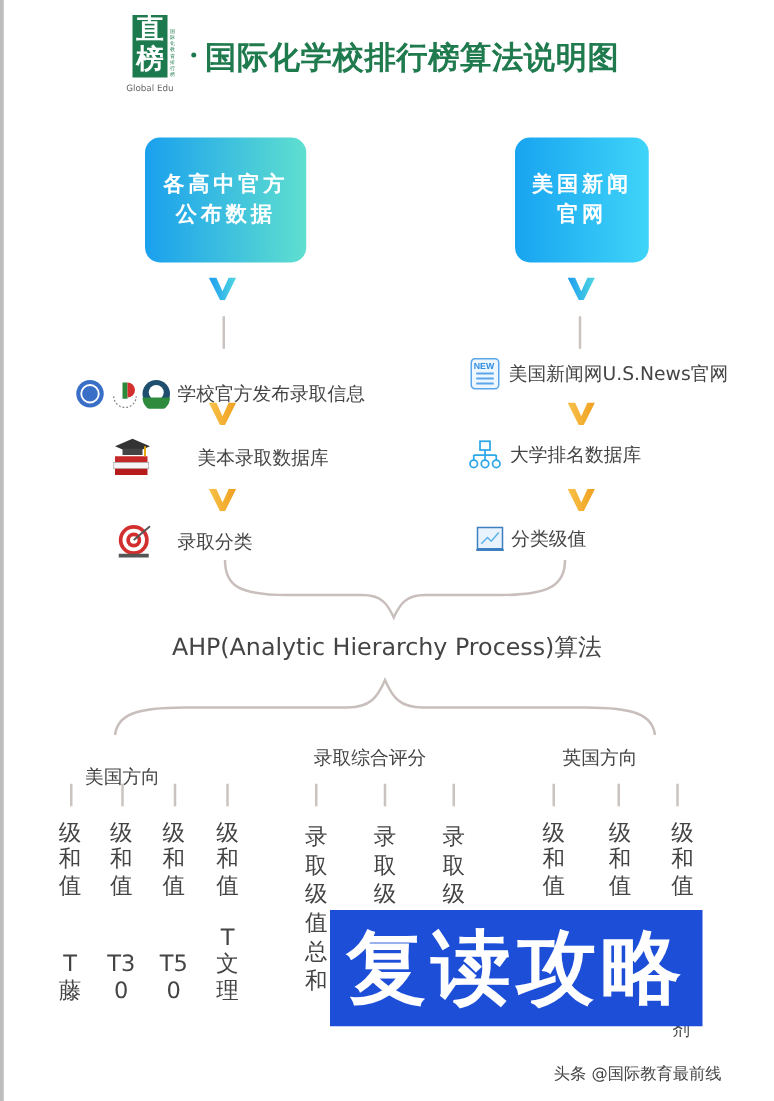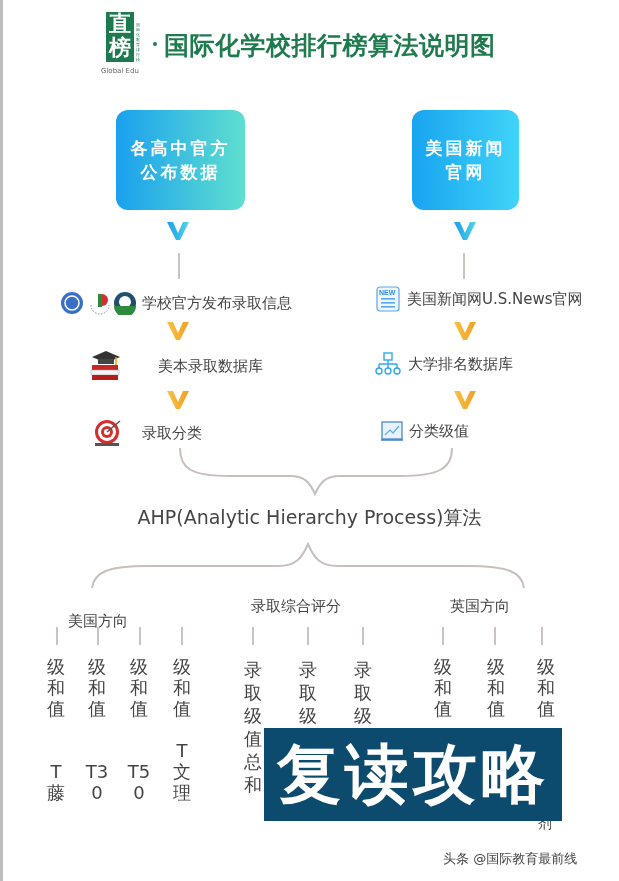--- a/index.html
+++ b/index.html
@@ -31,21 +31,21 @@
 
   .step { display: flex; align-items: center; white-space: nowrap; font-size: 15px; color: #444; }
   .step .ico { display: inline-flex; align-items: center; justify-content: center; }
 
   .ahp { left: 0; width: 619px; top: 505px; text-align: center; font-size: 19px; color: #444; white-space: nowrap; }
 
   .cat { font-size: 15px; color: #444; white-space: nowrap; }
   .col { width: 18px; text-align: center; font-size: 18px; line-height: 21px; color: #444; }
   .col .sp { height: 21px; }
 
-  .banner { left: 264px; top: 728px; width: 298px; height: 93px; background: #0c4a6e; color: #fff;
+  .banner { left: 264px; top: 728px; width: 298px; height: 93px; background: #1d4ed8; color: #fff;
     font-size: 64px; font-weight: bold; display: flex; align-items: center; justify-content: center; letter-spacing: 4px; }
   .footer { left: 443px; top: 850px; font-size: 13px; color: #444; white-space: nowrap; }
 </style>
 </head>
 <body>
 
 <div class="left-border"></div>
 
 <div class="abs logo-box">
   <span>直</span>
@@ -78,21 +78,21 @@
     </defs>
   <path d="M0 0 L6 0 L11 11 L16 0 L22 0 L13 18 L9 18 Z" fill="url(#gb)"></path>
 </svg>
 <svg class="abs chev" style="left:454px;top:222px;" viewBox="0 0 22 18">
   <path d="M0 0 L6 0 L11 11 L16 0 L22 0 L13 18 L9 18 Z" fill="url(#gb)"></path>
 </svg>
 
 <div class="abs vline" style="left:178px;top:253px;height:26px;"></div>
 <div class="abs vline" style="left:463px;top:253px;height:26px;"></div>
 
-<div class="abs step" style="left:60px;top:291px;">
+<div class="abs step" style="left:60px;top:303px;">
   <span class="ico">
     <svg width="78" height="24" viewBox="0 0 78 24">
       <circle cx="12" cy="12" r="11" fill="#3a6fc8"></circle>
         <circle cx="12" cy="12" r="7" fill="none" stroke="#fff" stroke-width="1.5"></circle>
       <rect x="38" y="3" width="4" height="13" fill="#2a8a3a"></rect>
         <path d="M42 3 a6 6 0 0 1 0 12 z" fill="#d32f2f"></path>
       <path d="M31 14 a9 9 0 0 0 18 0" fill="none" stroke="#888" stroke-width="1" stroke-dasharray="1.5 1.5"></path>
       <circle cx="65" cy="12" r="11" fill="#1f4f6e"></circle>
         <circle cx="65" cy="11" r="6" fill="#fff"></circle>
         <path d="M54 15 a11 11 0 0 0 22 0 z" fill="#2e8b3e"></path>

